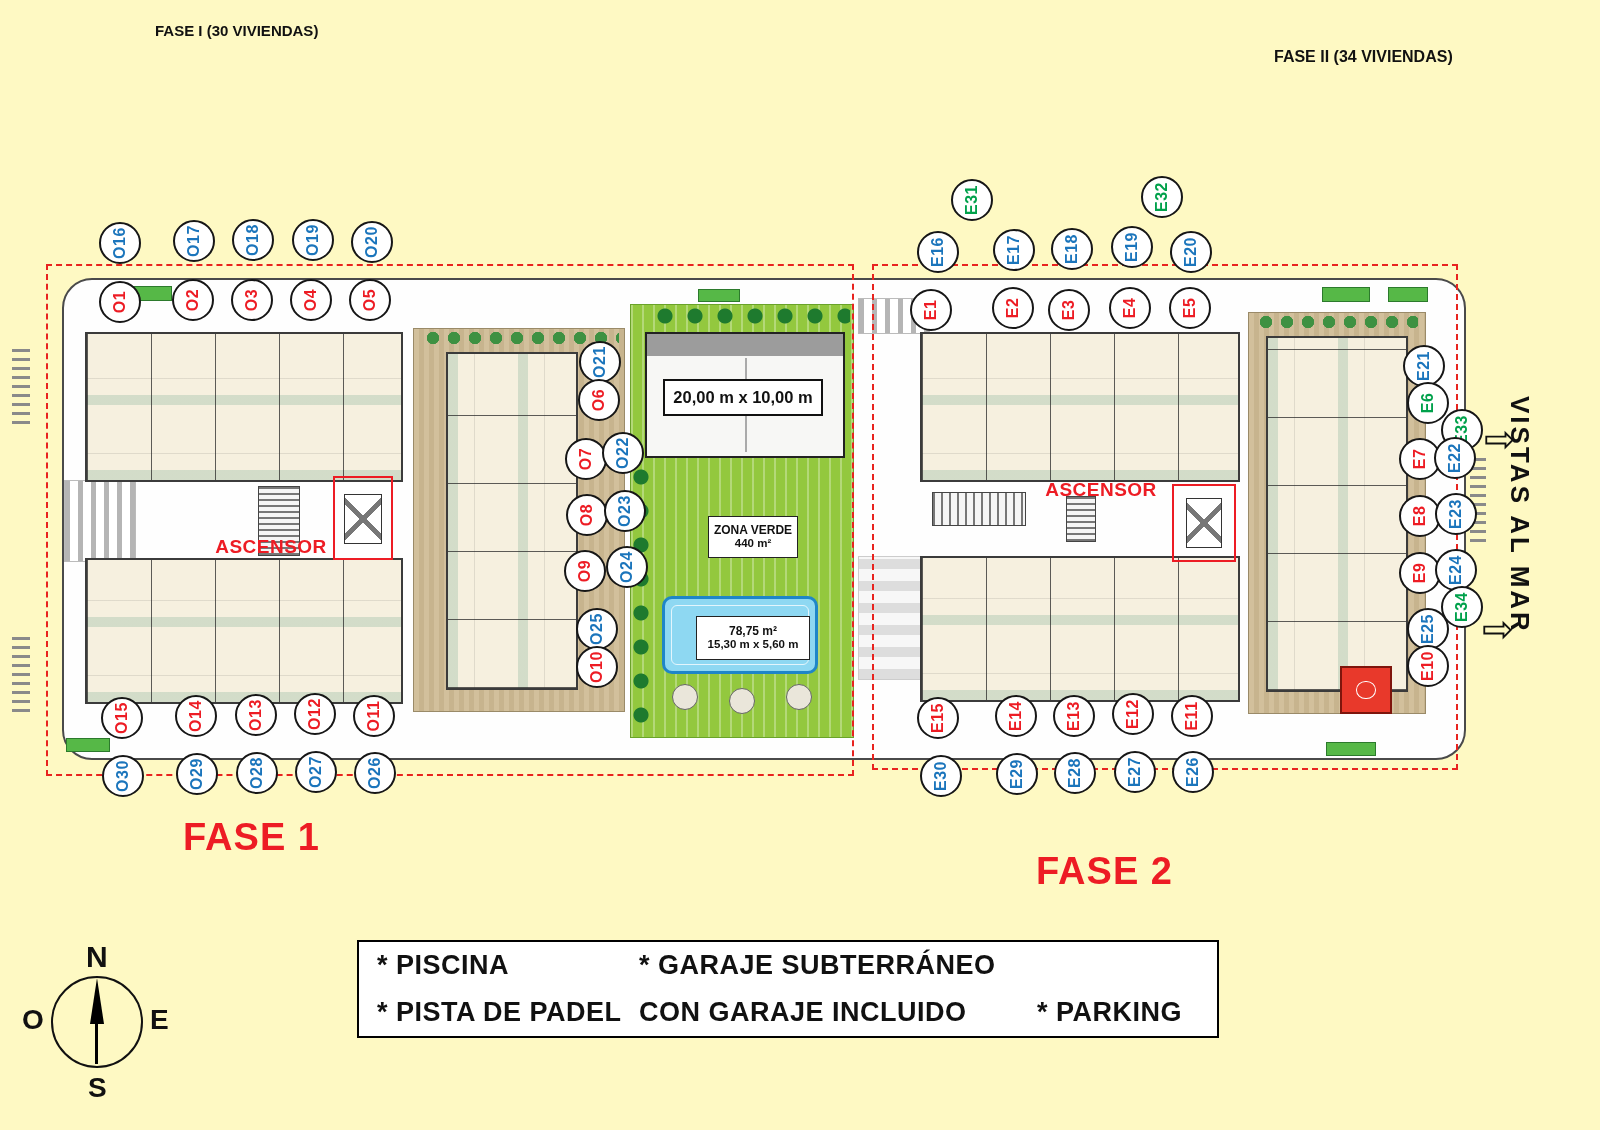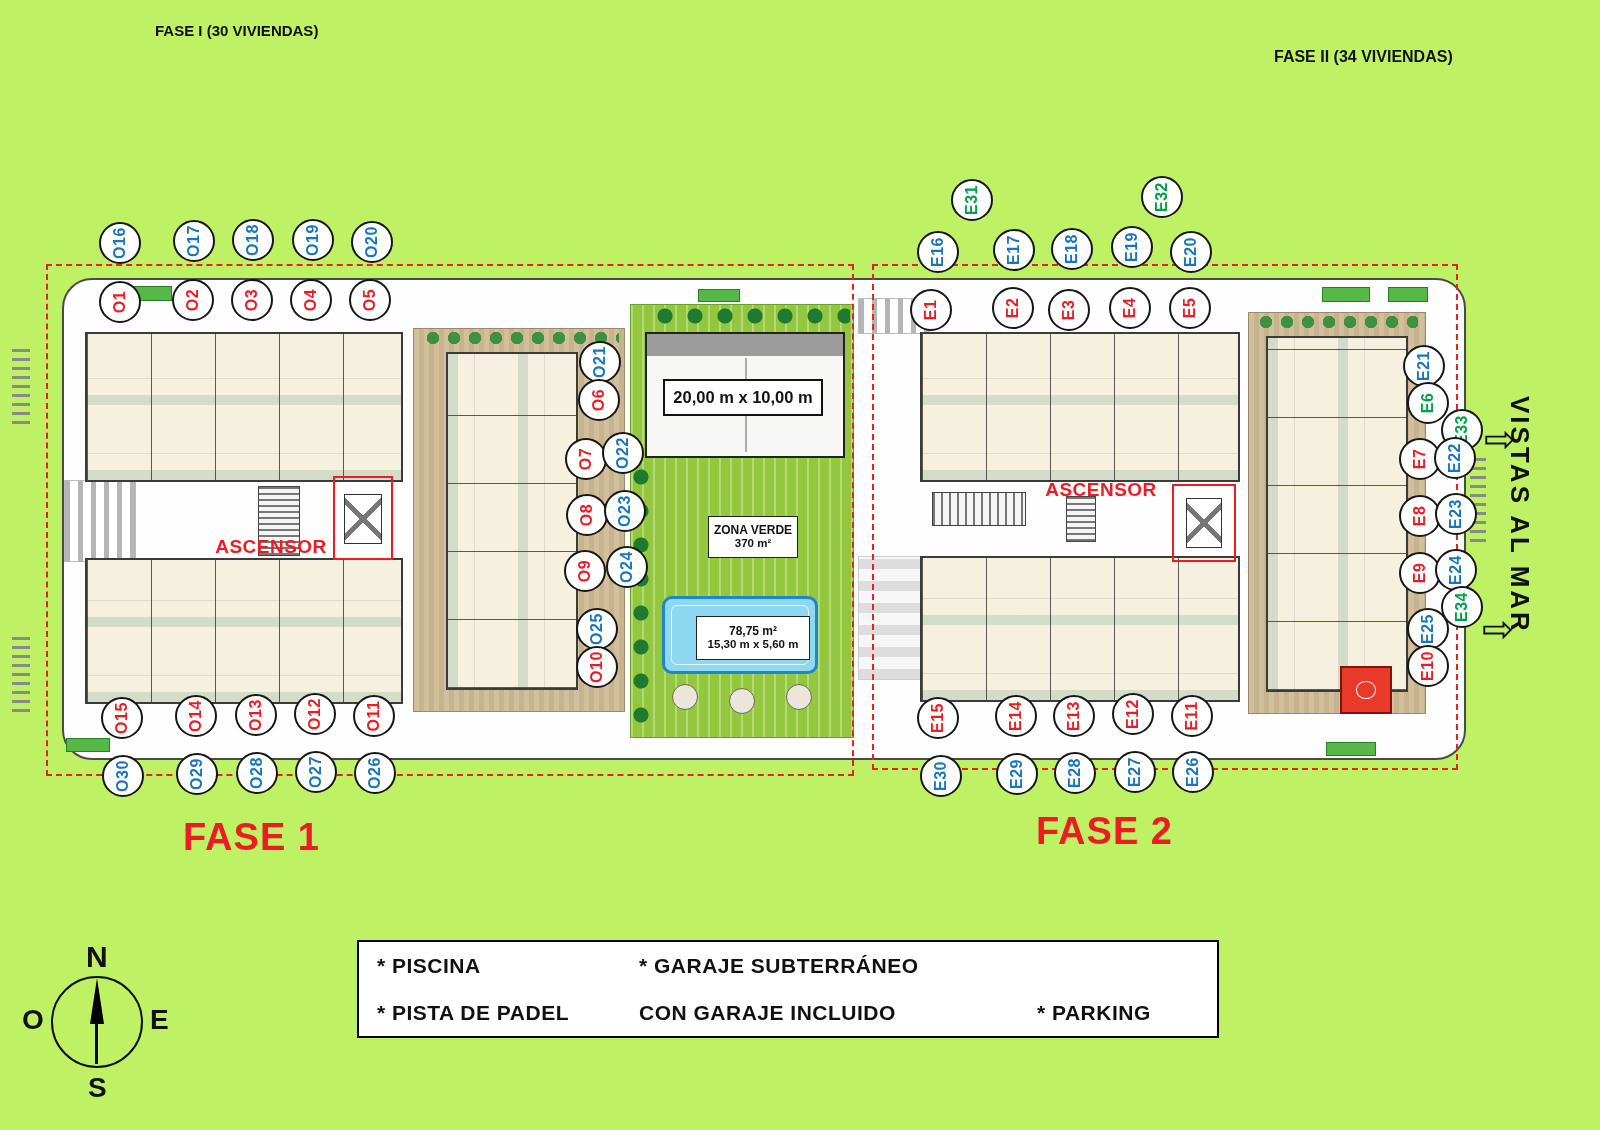--- a/index.html
+++ b/index.html
@@ -1,16 +1,16 @@
 <!DOCTYPE html>
 <html><head>
 <meta charset="utf-8">
 <style>
   html,body{margin:0;padding:0;background:#fff;}
-  #stage{position:relative;width:1600px;height:1130px;background:#bef264;overflow:hidden;
+  #stage{position:relative;width:1600px;height:1130px;background:#fef9c3;overflow:hidden;
          font-family:"Liberation Sans",sans-serif;color:#111;}
   .abs{position:absolute;box-sizing:border-box;}
 
   
   .legend-title{font-weight:bold;font-size:15px;}
   .legend-box{border:2px solid #111;background:#fff;display:flex;}
   .legend-row{display:flex;align-items:center;gap:8px;font-weight:bold;font-size:15px;white-space:nowrap;}
   .sw{width:20px;height:20px;flex:0 0 auto;}
   .sw.blue{background:#1b75bc}.sw.red{background:#ed1c24}.sw.green{background:#00a14b}
   .t-blue{color:#1b75bc}.t-red{color:#ed1c24}.t-green{color:#00a14b}
@@ -73,21 +73,21 @@
   .marker span{transform:rotate(-90deg);font-weight:bold;font-size:16px;letter-spacing:.5px;white-space:nowrap;}
   .marker.blue span{color:#1b75bc}.marker.red span{color:#ed1c24}.marker.green span{color:#00a14b}
 
   .fase-title{color:#ed1c24;font-weight:bold;font-size:38px;letter-spacing:1px;z-index:28;}
   .vistas{writing-mode:vertical-rl;font-weight:bold;font-size:26px;letter-spacing:3px;white-space:nowrap;z-index:28;}
   .sea-arrow{font-size:38px;line-height:1;z-index:28;}
 
   .main-title{font-weight:bold;font-size:33px;letter-spacing:1px;text-align:center;z-index:28;}
   .features-box{border:2.5px solid #000;background:#fff;display:grid;
        grid-template-columns:262px 398px 1fr;grid-auto-rows:1fr;align-items:center;
-       padding-left:18px;font-size:21px;font-weight:bold;letter-spacing:.5px;z-index:28;}
+       padding-left:18px;font-size:27px;font-weight:bold;letter-spacing:.5px;z-index:28;}
   .compass-circle{border:2px solid #111;border-radius:50%;z-index:28;}
   .needle-head{width:0;height:0;border-left:7px solid transparent;border-right:7px solid transparent;
        border-bottom:46px solid #000;z-index:29;}
   .needle-stem{width:3px;background:#000;z-index:29;}
   .dir{font-weight:bold;z-index:29;}
 </style>
 </head>
 <body>
 
 <div id="stage">
@@ -117,21 +117,21 @@
 
   <div class="abs green-zone" style="left:630px;top:304px;width:224px;height:434px;"></div>
   <div class="abs palms-row" style="left:652px;top:306px;width:198px;height:20px;"></div>
   <div class="abs palms-col" style="left:630px;top:464px;width:22px;height:272px;"></div>
   <div class="abs court" style="left:645px;top:332px;width:200px;height:126px;"></div>
   <div class="abs label-box padel-label" style="left:663px;top:379px;width:160px;height:37px;">
     <span>20,00 m x 10,00 m</span>
   </div>
   <div class="abs label-box" style="left:708px;top:516px;width:90px;height:42px;">
     <span class="l1">ZONA VERDE</span>
-    <span class="l2">370 m²</span>
+    <span class="l2">440 m²</span>
   </div>
   <div class="abs pool" style="left:662px;top:596px;width:156px;height:78px;"></div>
   <div class="abs label-box" style="left:696px;top:616px;width:114px;height:44px;">
     <span class="l1">78,75 m²</span>
     <span class="l2">15,30 m x 5,60 m</span>
   </div>
   <div class="abs umb" style="left:672px;top:684px;"></div>
   <div class="abs umb" style="left:729px;top:688px;"></div>
   <div class="abs umb" style="left:786px;top:684px;"></div>
 
@@ -353,21 +353,21 @@
       <div class="marker blue" style="left: 1172px; top: 751px;">
         <span>E26</span>
       </div>
     </div>
 
   <span class="abs sea-arrow" style="left:1484px;top:420px;">⇨</span>
   <span class="abs sea-arrow" style="left:1482px;top:610px;">⇨</span>
   <div class="abs vistas" style="left:1504px;top:396px;">VISTAS AL MAR</div>
 
   <div class="abs fase-title" style="left:183px;top:816px;">FASE 1</div>
-  <div class="abs fase-title" style="left:1036px;top:810px;text-align:right;">FASE 2</div>
+  <div class="abs fase-title" style="left:1036px;top:850px;text-align:right;">FASE 2</div>
 
   <div class="abs features-box" style="left:357px;top:940px;width:862px;height:98px;">
     <span>* PISCINA</span>
     <span>* GARAJE SUBTERRÁNEO</span>
     <span></span>
     <span>* PISTA DE PADEL</span>
     <span>CON GARAJE INCLUIDO</span>
     <span>* PARKING</span>
   </div>
 

